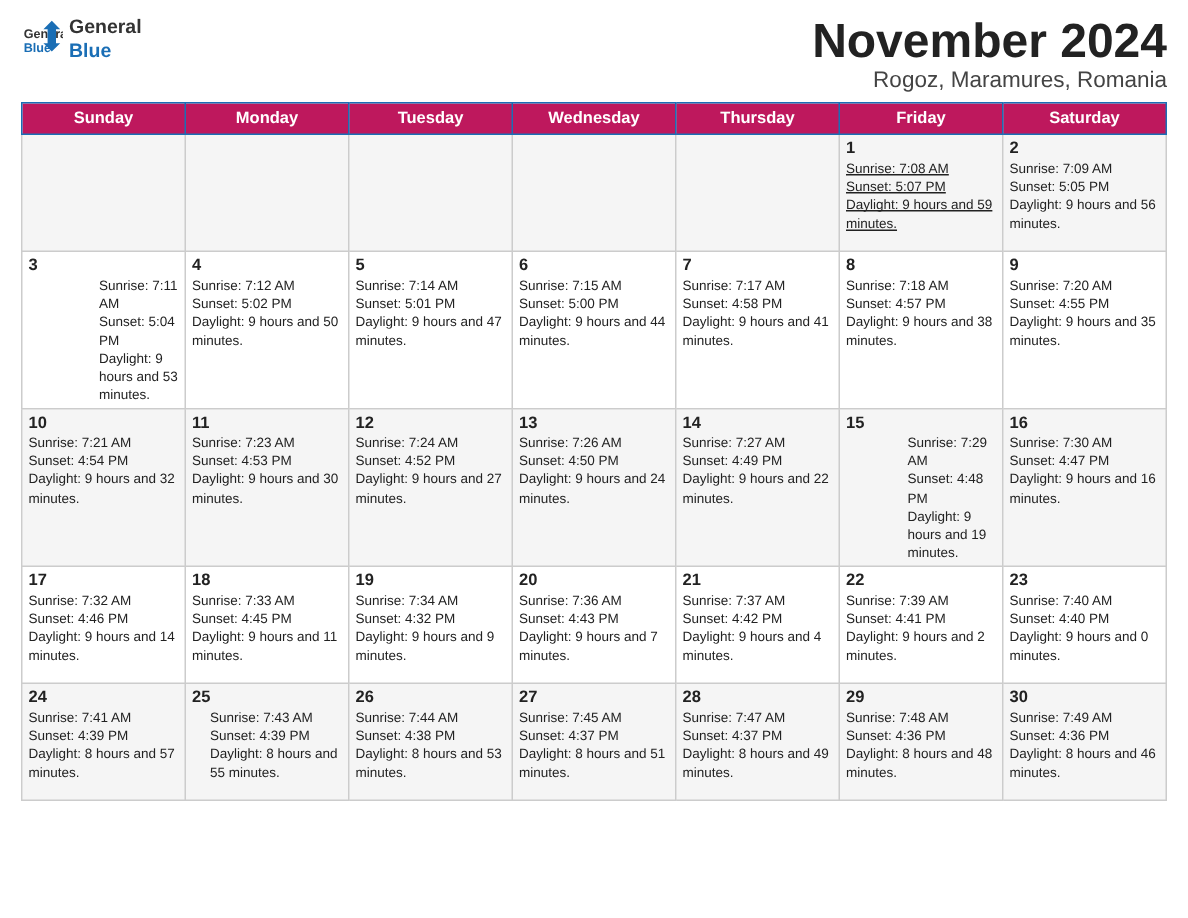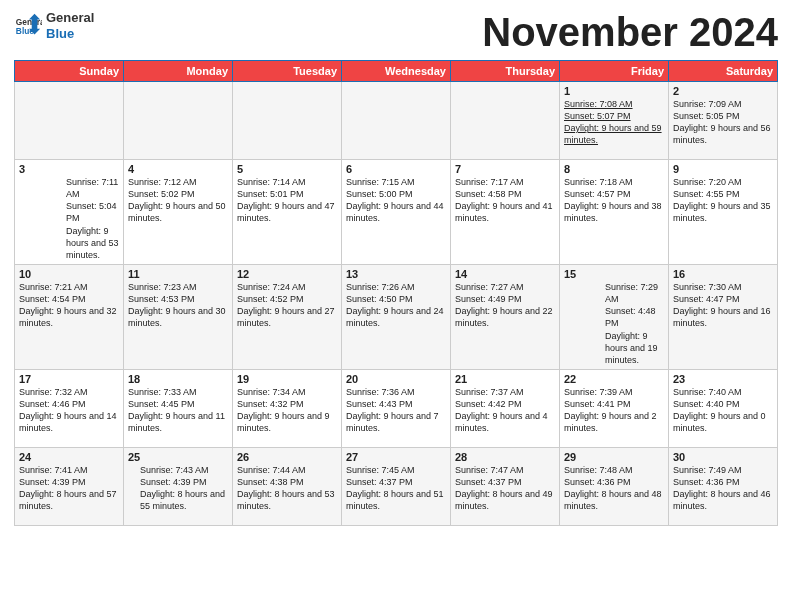--- a/index.html
+++ b/index.html
@@ -27,41 +27,41 @@
       gap: 4px;
     }
     .logo-icon {
       width: 28px;
       height: 28px;
     }
     .title-area {
       text-align: right;
     }
     .main-title {
-      font-size: 40px;
+      font-size: 32px;
       font-weight: bold;
       color: #222;
       line-height: 1.1;
     }
     .subtitle {
       font-size: 15px;
       color: #444;
     }
     table {
       width: 100%;
       border-collapse: collapse;
       table-layout: fixed;
     }
     thead tr th {
-      background-color: #ef4444;
+      background-color: #be185d;
       color: #fff;
       font-size: 11px;
       font-weight: bold;
       padding: 4px 4px;
-      text-align: right;
+      text-align: center;
       border: 1px solid #1a6eb5;
     }
     tbody tr td {
       vertical-align: top;
       font-size: 9.5px;
       color: #222;
       padding: 3px 4px;
       border: 1px solid #ccc;
       height: 78px;
     }
@@ -95,20 +95,21 @@
         <polygon points="22,4 28,10 25,10 25,20 28,20 22,26 16,20 19,20 19,10 16,10" fill="#1a6eb5" transform="translate(0,-2)"></polygon>
       </svg>
       <div>
         <div style="font-size:13px;font-weight:bold;color:#333;line-height:1.2;">
           <span style="color:#333;">General</span><br><span style="color:#1a6eb5;">Blue</span>
         </div>
       </div>
     </div>
     <div class="title-area">
       <div class="main-title">November 2024</div>
+      <div class="subtitle">Rogoz, Maramures, Romania</div>
     </div>
   </div>
 
   <table>
     <thead>
       <tr>
         <th>Sunday</th>
         <th>Monday</th>
         <th>Tuesday</th>
         <th>Wednesday</th>

